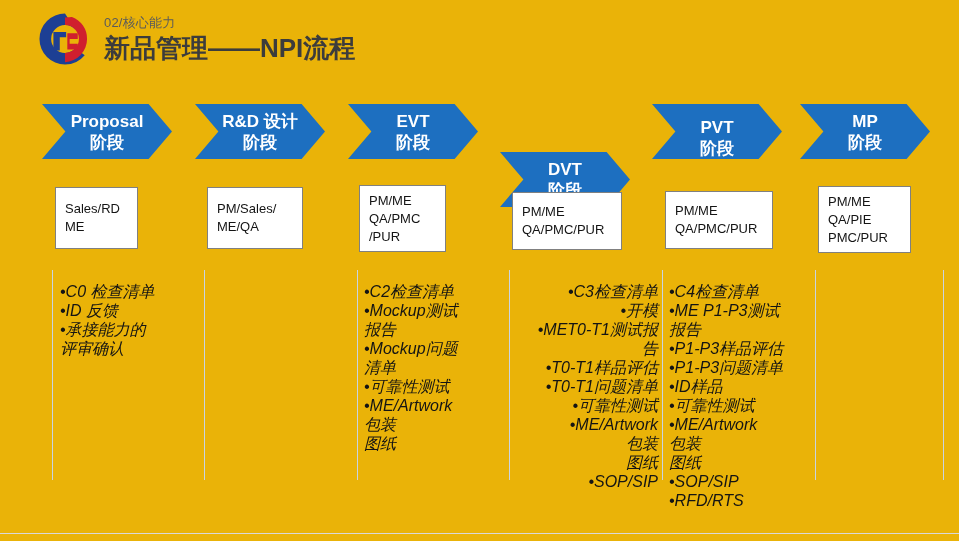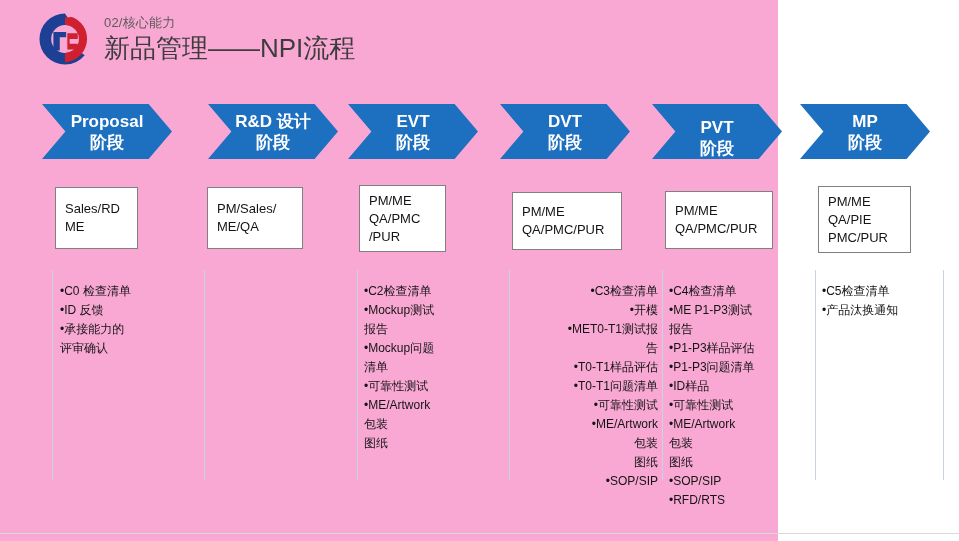--- a/index.html
+++ b/index.html
@@ -2,32 +2,32 @@
 <html><head>
 <meta charset="utf-8">
 <style>
   * { box-sizing: border-box; margin: 0; padding: 0; }
   html, body {
     width: 959px; height: 541px;
     background: #ffffff;
     font-family: "Liberation Sans", "DejaVu Sans", sans-serif;
     overflow: hidden;
   }
-  .slide { position: relative; width: 778px; height: 541px; background: #f9a8d4; }
+  .slide { position: relative; width: 959px; height: 541px; background: #eab308; }
 
   
   .header { position: absolute; left: 36px; top: 10px; display: flex; align-items: center; }
   .logo { width: 58px; height: 58px; flex: 0 0 58px; }
   .header-text { margin-left: 10px; display: flex; flex-direction: column; justify-content: center; }
   .kicker {
     font-size: 13px; color: #5b5b5b; letter-spacing: .2px;
     line-height: 16px; margin-bottom: 2px; font-weight: 400;
   }
   .title {
-    font-size: 26px; font-weight: normal; color: #3c3c3c;
+    font-size: 26px; font-weight: bold; color: #3c3c3c;
     line-height: 30px; letter-spacing: 0px;
   }
 
   
   .chev {
     position: absolute; top: 104px; height: 55px;
     background: #1d6fc0;
     clip-path: polygon(0% 0%, 82% 0%, 100% 50%, 82% 100%, 0% 100%, 18% 50%);
     display: flex; flex-direction: column;
     align-items: center; justify-content: center;
@@ -44,22 +44,23 @@
     font-size: 13px; line-height: 18px; color: #141414;
     padding: 8px 9px;
     display: flex; align-items: center;
   }
   .rolebox span { white-space: pre-line; }
 
   
   .bulletcol {
     position: absolute;
     top: 282px;
-    font-size: 12px; line-height: 19px; color: #141414;
+    font-size: 16px; line-height: 19px; color: #141414;
     white-space: pre-line;
+    font-style: italic;
   }
   .vline {
     position: absolute; top: 270px; width: 1px; height: 210px;
     background: #c9d4e2;
   }
 
   .footline {
     position: absolute; left: 0; top: 533px; width: 959px; height: 1px;
     background: #d9d9d9;
   }
@@ -82,29 +83,29 @@
     <span class="header-text">
       <span class="kicker">02/核心能力</span>
       <span class="title">新品管理——NPI流程</span>
     </span>
   </div>
 
   <div class="chev" style="left:42px;width:130px;">
     <span class="l1">Proposal</span>
     <span class="l2">阶段</span>
   </div>
-  <div class="chev" style="left:208px;width:130px;">
+  <div class="chev" style="left:195px;width:130px;">
     <span class="l1">R&amp;D 设计</span>
     <span class="l2">阶段</span>
   </div>
   <div class="chev" style="left:348px;width:130px;">
     <span class="l1">EVT</span>
     <span class="l2">阶段</span>
   </div>
-  <div class="chev" style="left:500px;width:130px;">
+  <div class="chev" style="left:500px;width:130px;margin-top:48px;">
     <span class="l1">DVT</span>
     <span class="l2">阶段</span>
   </div>
   <div class="chev" style="left:652px;width:130px;justify-content:flex-end;">
     <span class="l1">PVT</span>
     <span class="l2">阶段</span>
   </div>
   <div class="chev" style="left:800px;width:130px;text-align:center;">
     <span class="l1">MP</span>
     <span class="l2">阶段</span>
@@ -174,17 +175,15 @@
 报告
 •P1-P3样品评估
 •P1-P3问题清单
 •ID样品
 •可靠性测试
 •ME/Artwork
  包装
  图纸
 •SOP/SIP
 •RFD/RTS</div>
-  <div class="bulletcol" style="left:822px;width:130px;">•C5检查清单
-•产品汰换通知</div>
 
   <div class="footline"></div>
 </div>
 
 </body></html>

